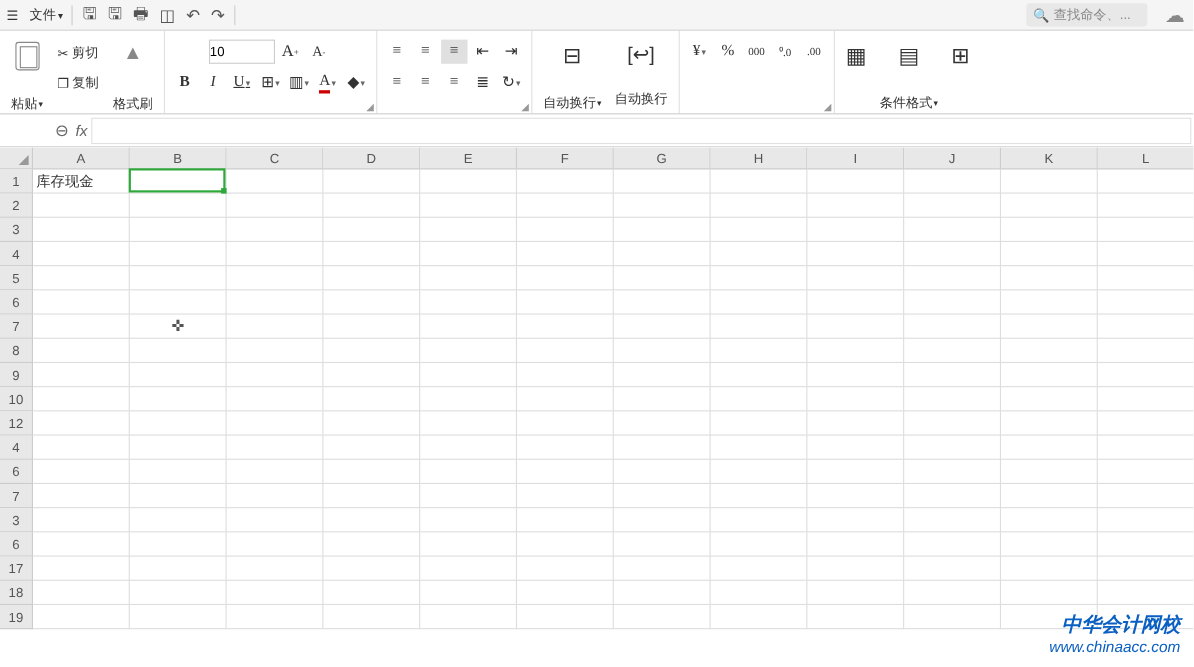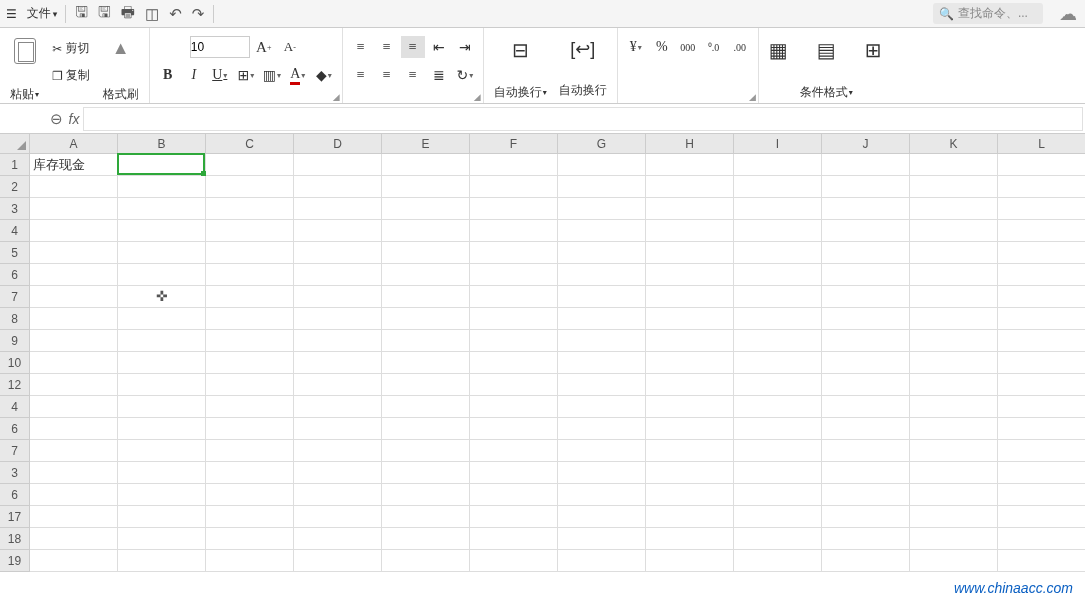--- a/index.html
+++ b/index.html
@@ -502,14 +502,15 @@
         <div class="cell" style="width: 88px;"></div>
         <div class="cell" style="width: 88px;"></div>
         <div class="cell" style="width: 88px;"></div>
       </div>
     </div>
   <div class="active-cell-border" id="active-border" style="left: 117px; top: 19px; width: 88px; height: 22px;"></div>
   <div class="cursor-marker" id="cursor-marker" style="left: 156px; top: 154px;">✜</div>
 </div>
 
 <div class="watermark">
+  <div class="watermark-title">中华会计网校</div>
   <div class="watermark-url">www.chinaacc.com</div>
 </div>
 
 </body></html>

